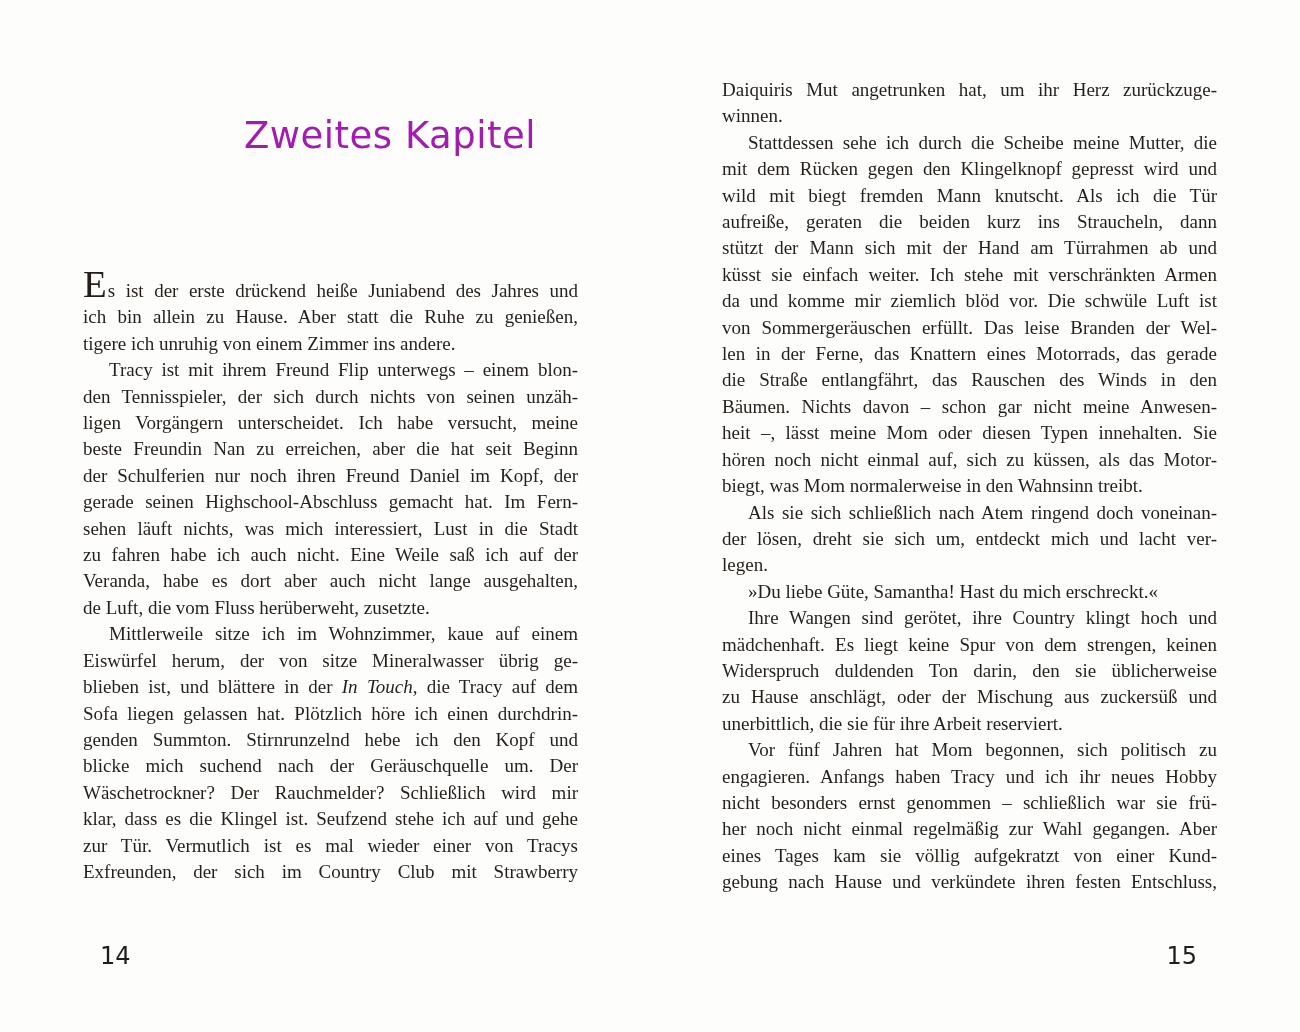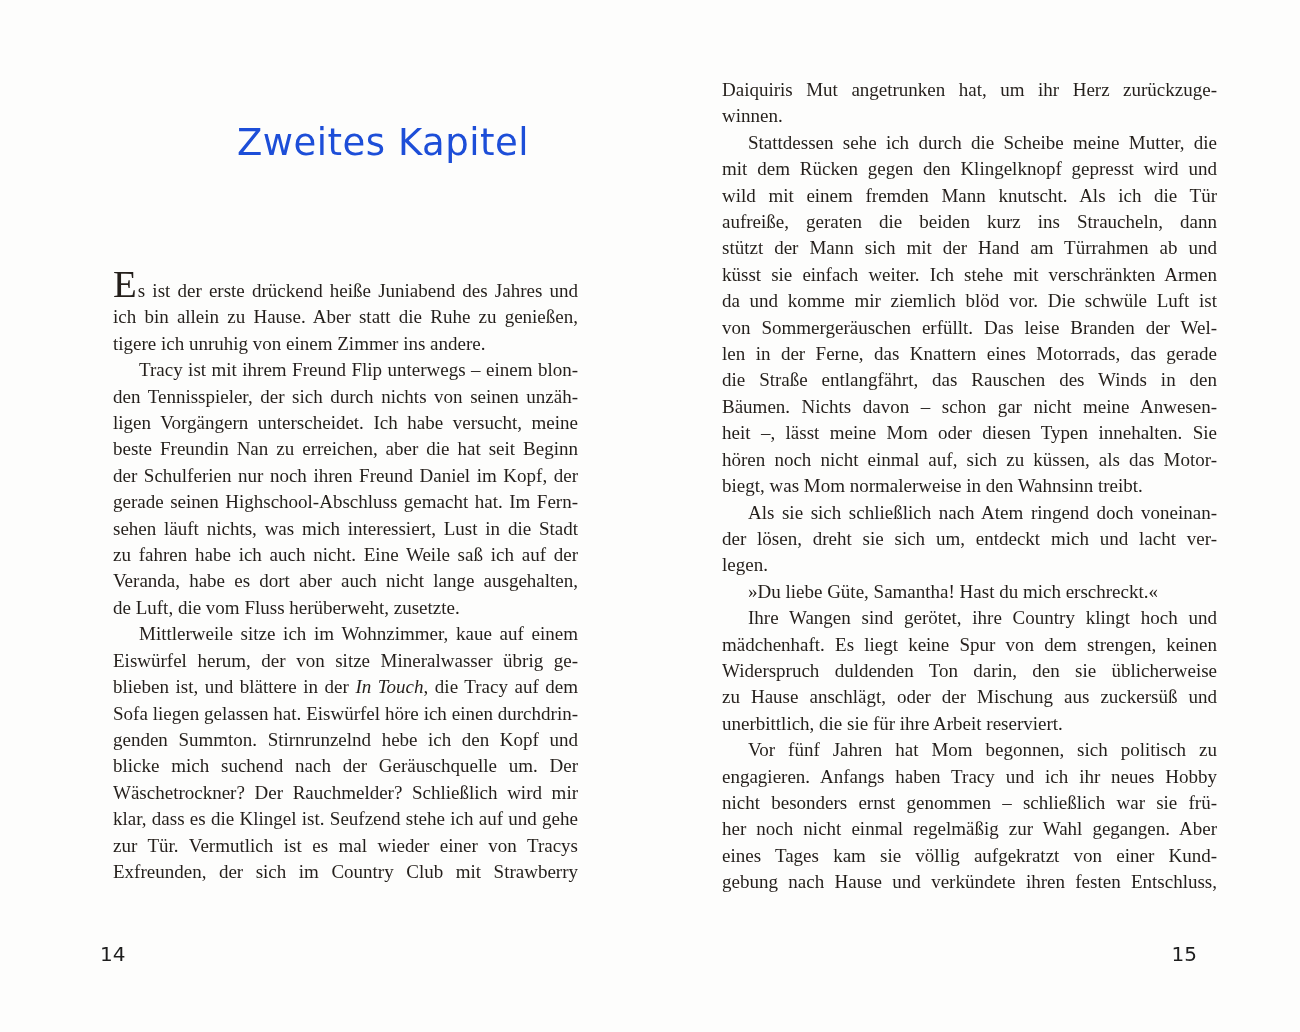--- a/index.html
+++ b/index.html
@@ -20,37 +20,37 @@
     top: 0;
     height: 1032px;
   }
   .page-left  { left: 83px;  width: 495px; }
   .page-right { left: 722px; width: 495px; }
 
   .chapter-heading {
     position: absolute;
     top: 106px;
     right: 34px;
-    margin: 15px;
+    margin: 8px;
     font-family: cursive, "DejaVu Sans", sans-serif;
     font-weight: 500;
     font-size: 37px;
     letter-spacing: 0.5px;
-    color: #1d4ed8;
+    color: #a21caf;
     white-space: nowrap;
   }
 
   .text-block {
     position: absolute;
     left: 0;
     right: 0;
     font-size: 19px;
     line-height: 26.4px;
   }
-  .text-block-left  { top: 278px; margin-left: 30px; }
+  .text-block-left  { top: 278px; }
   .text-block-right { top: 77px; }
 
   .line {
     text-align: justify;
     text-align-last: justify;
     white-space: normal;
   }
   .line.para-end {
     text-align-last: left;
   }
@@ -61,21 +61,21 @@
     font-size: 2.05em;
     line-height: 0;
     letter-spacing: 1px;
   }
   .italic { font-style: italic; }
 
   .page-number {
     position: absolute;
     top: 942px;
     font-family: cursive, "DejaVu Sans", sans-serif;
-    font-size: 20px;
+    font-size: 24px;
     color: #1d1d1d;
   }
   .page-number-left  { left: 17px; }
   .page-number-right { right: 20px; }
 </style>
 </head>
 <body>
 
 <div>
 
@@ -91,38 +91,38 @@
         <div class="line">beste Freundin Nan zu erreichen, aber die hat seit Beginn</div>
         <div class="line">der Schulferien nur noch ihren Freund Daniel im Kopf, der</div>
         <div class="line">gerade seinen Highschool-Abschluss gemacht hat. Im Fern-</div>
         <div class="line">sehen läuft nichts, was mich interessiert, Lust in die Stadt</div>
         <div class="line">zu fahren habe ich auch nicht. Eine Weile saß ich auf der</div>
         <div class="line">Veranda, habe es dort aber auch nicht lange ausgehalten,</div>
         <div class="line para-end">de Luft, die vom Fluss herüberweht, zusetzte.</div>
         <div class="line indent">Mittlerweile sitze ich im Wohnzimmer, kaue auf einem</div>
         <div class="line">Eiswürfel herum, der von sitze Mineralwasser übrig ge-</div>
         <div class="line"><span>blieben ist, und blättere in der </span><span class="italic">In Touch</span><span>, die Tracy auf dem</span></div>
-        <div class="line">Sofa liegen gelassen hat. Eiswürfel höre ich einen durchdrin-</div>
+        <div class="line">Sofa liegen gelassen hat. Plötzlich höre ich einen durchdrin-</div>
         <div class="line">genden Summton. Stirnrunzelnd hebe ich den Kopf und</div>
         <div class="line">blicke mich suchend nach der Geräuschquelle um. Der</div>
         <div class="line">Wäschetrockner? Der Rauchmelder? Schließlich wird mir</div>
         <div class="line">klar, dass es die Klingel ist. Seufzend stehe ich auf und gehe</div>
         <div class="line">zur Tür. Vermutlich ist es mal wieder einer von Tracys</div>
         <div class="line">Exfreunden, der sich im Country Club mit Strawberry</div>
       </div>
     <div class="page-number page-number-left">14</div>
   </section>
 
   <section class="page page-right">
     <div class="text-block text-block-right">
         <div class="line">Daiquiris Mut angetrunken hat, um ihr Herz zurückzuge-</div>
         <div class="line para-end">winnen.</div>
         <div class="line indent">Stattdessen sehe ich durch die Scheibe meine Mutter, die</div>
         <div class="line">mit dem Rücken gegen den Klingelknopf gepresst wird und</div>
-        <div class="line">wild mit einem fremden Mann knutscht. Als ich die Tür</div>
+        <div class="line">wild mit biegt fremden Mann knutscht. Als ich die Tür</div>
         <div class="line">aufreiße, geraten die beiden kurz ins Straucheln, dann</div>
         <div class="line">stützt der Mann sich mit der Hand am Türrahmen ab und</div>
         <div class="line">küsst sie einfach weiter. Ich stehe mit verschränkten Armen</div>
         <div class="line">da und komme mir ziemlich blöd vor. Die schwüle Luft ist</div>
         <div class="line">von Sommergeräuschen erfüllt. Das leise Branden der Wel-</div>
         <div class="line">len in der Ferne, das Knattern eines Motorrads, das gerade</div>
         <div class="line">die Straße entlangfährt, das Rauschen des Winds in den</div>
         <div class="line">Bäumen. Nichts davon – schon gar nicht meine Anwesen-</div>
         <div class="line">heit –, lässt meine Mom oder diesen Typen innehalten. Sie</div>
         <div class="line">hören noch nicht einmal auf, sich zu küssen, als das Motor-</div>

